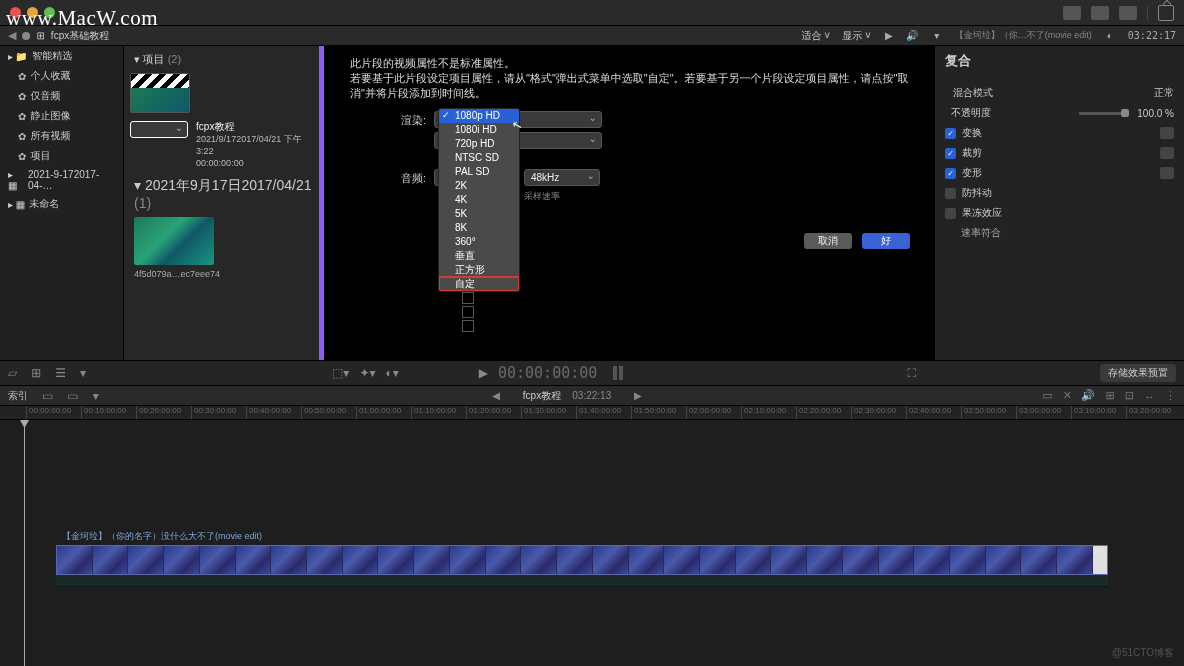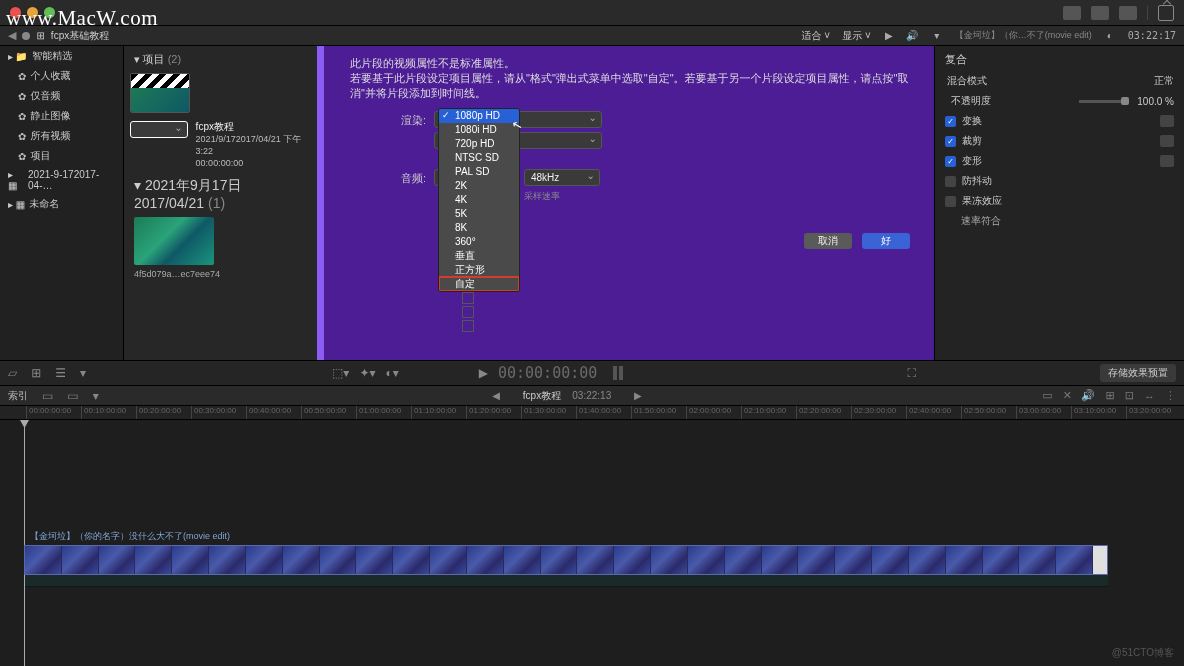--- a/index.html
+++ b/index.html
@@ -24,35 +24,35 @@
 .timecode { font-family: monospace; font-size:10px; color:#aaa;}
 
 
 .main { display:flex; height:314px; }
 .sidebar { width:124px; background:#212121; border-right:1px solid #000; display:flex; flex-direction:column;}
 .sb-item { padding:3px 6px 3px 18px; font-size:10px; color:#ccc; display:flex; align-items:center; gap:4px;}
 .sb-item.hdr { padding-left:8px;}
 .star { color:#bbb; font-size:10px;}
 
 
-.browser { width:200px; background:#272727; border-right:7px solid #8b5cf6; padding:6px;}
+.browser { width:200px; background:#272727; border-right:5px solid #8b5cf6; padding:6px;}
 .proj-hdr { font-size:11px; color:#ccc; margin-bottom:6px; padding-left:4px;}
 .proj-row { display:flex; gap:8px; margin-bottom:8px;}
 .proj-thumb { width:60px; height:40px; background:#111; border:1px solid #555; border-radius:2px; overflow:hidden; display:flex; flex-direction:column;}
 .proj-thumb.sel { border:1px solid #fff;}
 .clapper { height:14px; background:repeating-linear-gradient(135deg,#000 0 5px,#fff 5px 10px);}
 .proj-body { flex:1; background:#000;}
 .proj-meta { font-size:9px; color:#bbb; line-height:12px;}
 .proj-name { font-size:10px; color:#eee;}
 .date-hdr { font-size:14px; color:#ccc; margin:6px 0 6px 4px;}
 .clip-thumb { width:80px; height:48px; margin-left:4px; border-radius:2px; background:linear-gradient(135deg,#1c7a56 0%, #2aa37a 40%, #0f5866 60%, #1a967d 100%);}
 .clip-name { font-size:9px; color:#aaa; margin:4px 0 0 4px;}
 
 
-.viewer { flex:1; background:#4c1d95; position:relative;}
+.viewer { flex:1; background:#000000; position:relative;}
 .dialog { position:absolute; top:0; left:10px; right:0; padding:10px 16px; color:#ddd;}
 .dlg-text { font-size:11px; line-height:15px; color:#ddd; margin-bottom:10px;}
 .dlg-row { display:flex; align-items:flex-start; margin-bottom:6px; gap:8px;}
 .dlg-label { width:76px; text-align:right; font-size:11px; color:#ccc; padding-top:2px;}
 .sel { height:17px; background:#3a3a3a; border:1px solid #555; border-radius:3px; font-size:10px; color:#eee; display:flex; align-items:center; padding:0 14px 0 6px; position:relative;}
 .sel:after { content:"⌄"; position:absolute; right:4px; top:0; font-size:10px; color:#aaa;}
 .sel-group { display:flex; flex-direction:column; gap:2px;}
 .sub-label { font-size:9px; color:#888; margin-top:2px;}
 
 
@@ -63,21 +63,21 @@
 .dd-item.hl { outline:2px solid #d43a2e; outline-offset:-1px; background:#4a4a4a;}
 .cursor { position:absolute; top:72px; left:178px; font-size:12px; color:#fff; z-index:31; transform:rotate(-15deg);}
 
 .dlg-buttons { display:flex; gap:10px; justify-content:flex-end; margin-top:30px; padding-right:8px;}
 .btn { width:48px; height:16px; border-radius:3px; font-size:10px; display:flex; align-items:center; justify-content:center;}
 .btn-cancel { background:#5a5a5a; color:#eee;}
 .btn-ok { background:#3a63d6; color:#fff;}
 
 
 .inspector { width:250px; background:#232323; border-left:1px solid #000; padding:6px 10px;}
-.insp-hdr { font-size:11px; color:#ccc; margin-bottom:4px;}
+.insp-hdr { font-size:13px; color:#ccc; margin-bottom:13px;font-weight:bold;}
 .insp-row { display:flex; align-items:center; padding:3px 0; font-size:10px;}
 .chk { width:11px; height:11px; border-radius:2px; background:#2860d6; color:#fff; font-size:8px; display:inline-flex; align-items:center; justify-content:center; margin-right:6px;}
 .chk.off { background:#444;}
 .insp-val { margin-left:auto; color:#ccc;}
 .insp-ctrl { width:14px; height:12px; background:#444; border-radius:2px; margin-left:4px;}
 .insp-text { margin-left:16px; color:#aaa; font-size:10px;}
 
 
 .transport { height:26px; background:#252525; display:flex; align-items:center; padding:0 8px; border-top:1px solid #000; border-bottom:1px solid #000;}
 .tr-left { width:324px; display:flex; gap:14px; align-items:center;}
@@ -93,21 +93,21 @@
 .idx-l { width:200px; display:flex; gap:14px; font-size:10px; color:#bbb;align-items:center;}
 .idx-c { flex:1; text-align:center; font-size:10px; color:#ccc;}
 .idx-r { width:250px; display:flex; justify-content:flex-end; gap:10px;}
 .idx-icn { color:#777; font-size:11px;}
 
 
 .ruler { height:14px; background:#232323; border-bottom:1px solid #000; display:flex; font-size:8px; color:#666; padding-left:26px; font-family:monospace; position:relative;}
 .tick { flex:0 0 55px; border-left:1px solid #444; padding-left:2px;}
 
 
-.timeline { height:246px; background:#1e1e1e; position:relative; padding-top:110px;}
+.timeline { height:246px; background:#1e1e1e; position:relative; padding-top:110px;padding-left:32px;}
 .tl-strip-label { font-size:9px; color:#7fa6d6; margin-left:30px; margin-bottom:2px;}
 .tl-strip { height:30px; margin-left:24px; margin-right:76px; background:#2a2f6a; border:1px solid #5a6aa8; display:flex; position:relative;}
 .tl-frame { flex:1; background:linear-gradient(135deg,#2a3a8a 0%,#4a5aaa 40%,#2a2a6a 70%,#3a4a9a 100%); border-right:1px solid #2a2a5a;}
 .tl-end { width:14px; background:#e0e0e0;}
 .tl-wave { height:12px; margin-left:24px; margin-right:76px; background:#1a2a28; border-bottom:1px solid #0a1a18;}
 .playhead { position:absolute; left:24px; top:0; width:1px; height:100%; background:#aaa;}
 .playhead:before { content:""; position:absolute; top:0; left:-4px; width:9px; height:8px; background:#aaa; clip-path:polygon(0 0,100% 0,50% 100%);}
 
 
 .footer { position:absolute; bottom:6px; right:10px; font-size:10px; color:#555;}
@@ -252,21 +252,21 @@
       <div style="width:12px;height:12px;border:1px solid #555"></div>
       <div style="width:12px;height:12px;border:1px solid #555"></div>
       <div style="width:12px;height:12px;border:1px solid #555"></div>
       <div style="width:12px;height:12px;border:1px solid #555"></div>
     </div>
   </div>
 
   <div class="inspector">
     <div class="insp-hdr">复合</div>
     <div class="insp-row">
-      <span style="margin-left:2px">混合模式</span>
+      <span style="margin-left:8px">混合模式</span>
       <span class="insp-val">正常</span>
     </div>
     <div class="insp-row">
       <span style="margin-left:6px">不透明度</span>
       <span style="margin-left:auto;width:50px;height:3px;background:#555;position:relative">
           <span style="position:absolute;right:0;top:-3px;width:8px;height:8px;background:#888;border-radius:2px"></span>
         </span>
       <span class="insp-val" style="margin-left:8px">100.0 %</span>
     </div>
     <div class="insp-row">

